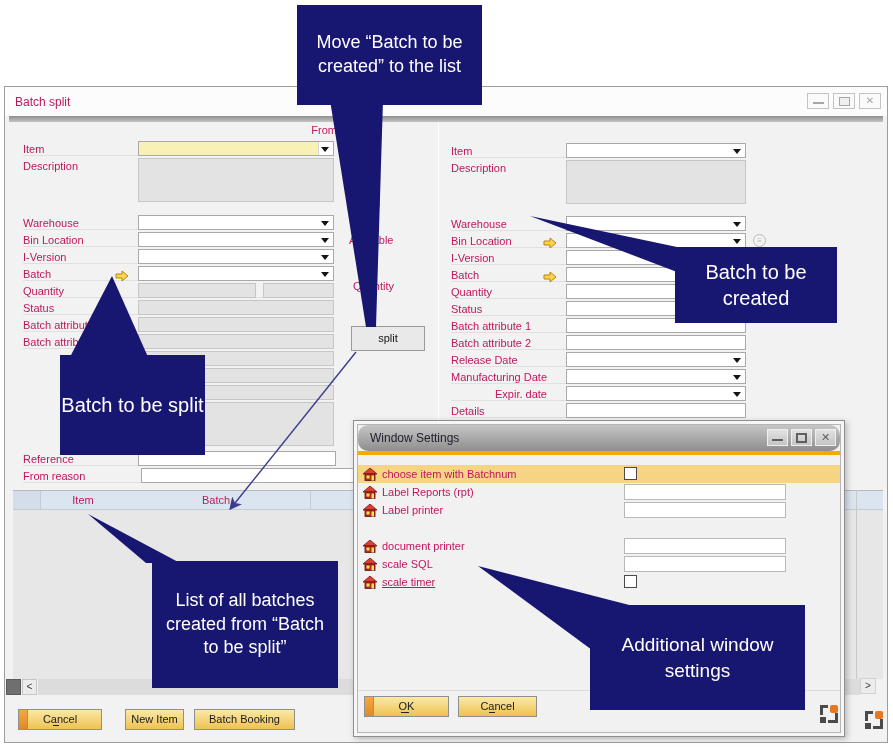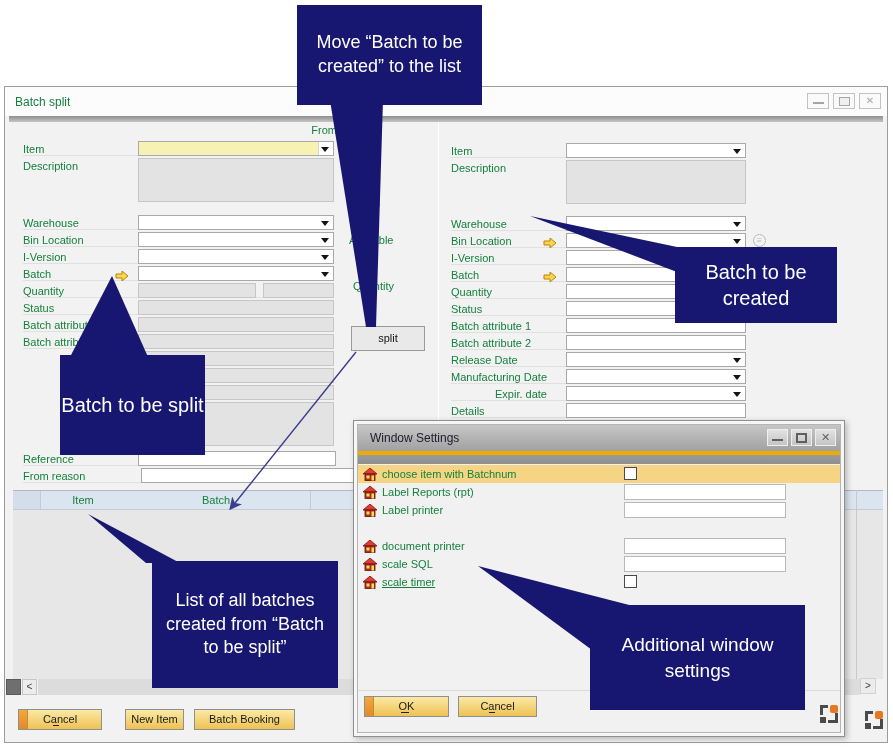--- a/index.html
+++ b/index.html
@@ -1,18 +1,18 @@
 <!DOCTYPE html>
 <html><head>
 <meta charset="utf-8">
 <style>
   * { margin:0; padding:0; box-sizing:border-box; }
   html,body { width:893px; height:753px; background:#ffffff; font-family:"Liberation Sans", sans-serif; overflow:hidden; position:relative; }
   .abs { position:absolute; }
-  .lbl { position:absolute; font-size:11px; color:#15803d; white-space:nowrap; }
+  .lbl { position:absolute; font-size:11px; color:#be185d; white-space:nowrap; }
   .frow { position:absolute; height:17px; border-bottom:1px solid rgba(0,0,0,0.07); }
   .field { position:absolute; height:15px; background:#ffffff; border:1px solid #a9a9a9; }
   .field.gray { background:#e3e3e3; border-color:#c6c6c6; }
   .field.yellow { background:#f8f1b4; }
   .field.box { height:44px; background:#e3e3e3; border-color:#c6c6c6; }
   .dd-btn { position:absolute; right:0; top:0; width:15px; height:13px; background:#ffffff; border-left:1px solid #d6d6d6; }
   .dd-tri { position:absolute; right:4px; top:5px; width:0; height:0; border-left:4px solid transparent; border-right:4px solid transparent; border-top:5px solid #141414; }
   .win-btn { position:absolute; width:22px; height:16px; background:#fafafa; border:1px solid #c3c3c3; color:#9b9b9b; font-size:9px; text-align:center; line-height:14px; }
   .ybtn { position:absolute; height:21px; background:linear-gradient(#fbe9a6,#eec253); border:1px solid #8f8f8f; font-size:11px; color:#1a1a1a; text-align:center; line-height:19px; }
   .ybtn .oblock { position:absolute; left:0; top:0; bottom:0; width:9px; background:linear-gradient(#f3a83e,#e1892a); border-right:1px solid #c98c2d; }
@@ -254,21 +254,21 @@
         <rect x="10" y="0" width="8" height="8" rx="2" fill="#e87722"></rect>
         <rect x="0" y="12" width="6" height="6" fill="#4a4a4a"></rect>
         <path d="M18,8 v10 h-10 v-3 h7 v-7 z" fill="#4a4a4a"></path>
       </svg>
   </span>
 </div>
 
 <div class="abs" style="left:353px; top:420px; width:492px; height:317px; background:#f6f6f6; border:1px solid #8f8f8f; padding:3px; z-index:20; box-shadow:2px 2px 6px rgba(0,0,0,0.25);">
   <div style="position:relative; width:484px; height:309px; background:#f1f1f1; border:1px solid #b5b5b5;">
 
-    <div class="abs" style="left:0; top:0; width:482px; height:39px; background:linear-gradient(#c6c6c6,#8e8e8e);">
+    <div class="abs" style="left:0; top:0; width:482px; height:26px; background:linear-gradient(#c6c6c6,#8e8e8e);border-radius:10px;">
       <span class="lbl" style="left:12px; top:6px; font-size:12px; color:#20202c;">Window Settings</span>
       <div class="win-btn" style="right:52px; top:4px; width:21px; height:17px; background:linear-gradient(#e2e2e2,#c4c4c4); border-color:#efefef;">
           <div style="position:absolute;left:4px;bottom:4px;width:11px;height:2px;background:#5f5f5f;"></div>
         </div>
       <div class="win-btn" style="right:28px; top:4px; width:21px; height:17px; background:linear-gradient(#e2e2e2,#c4c4c4); border-color:#efefef;">
           <div style="position:absolute;left:4px;top:3px;width:11px;height:10px;border:2px solid #5f5f5f;"></div>
         </div>
       <div class="win-btn" style="right:4px; top:4px; width:21px; height:17px; background:linear-gradient(#e2e2e2,#c4c4c4); border-color:#efefef; color:#5f5f5f; font-size:11px; line-height:15px;"><span>✕</span></div>
     </div>
     <div class="abs" style="left:0; top:26px; width:482px; height:4px; background:#f0ab00;"></div>

